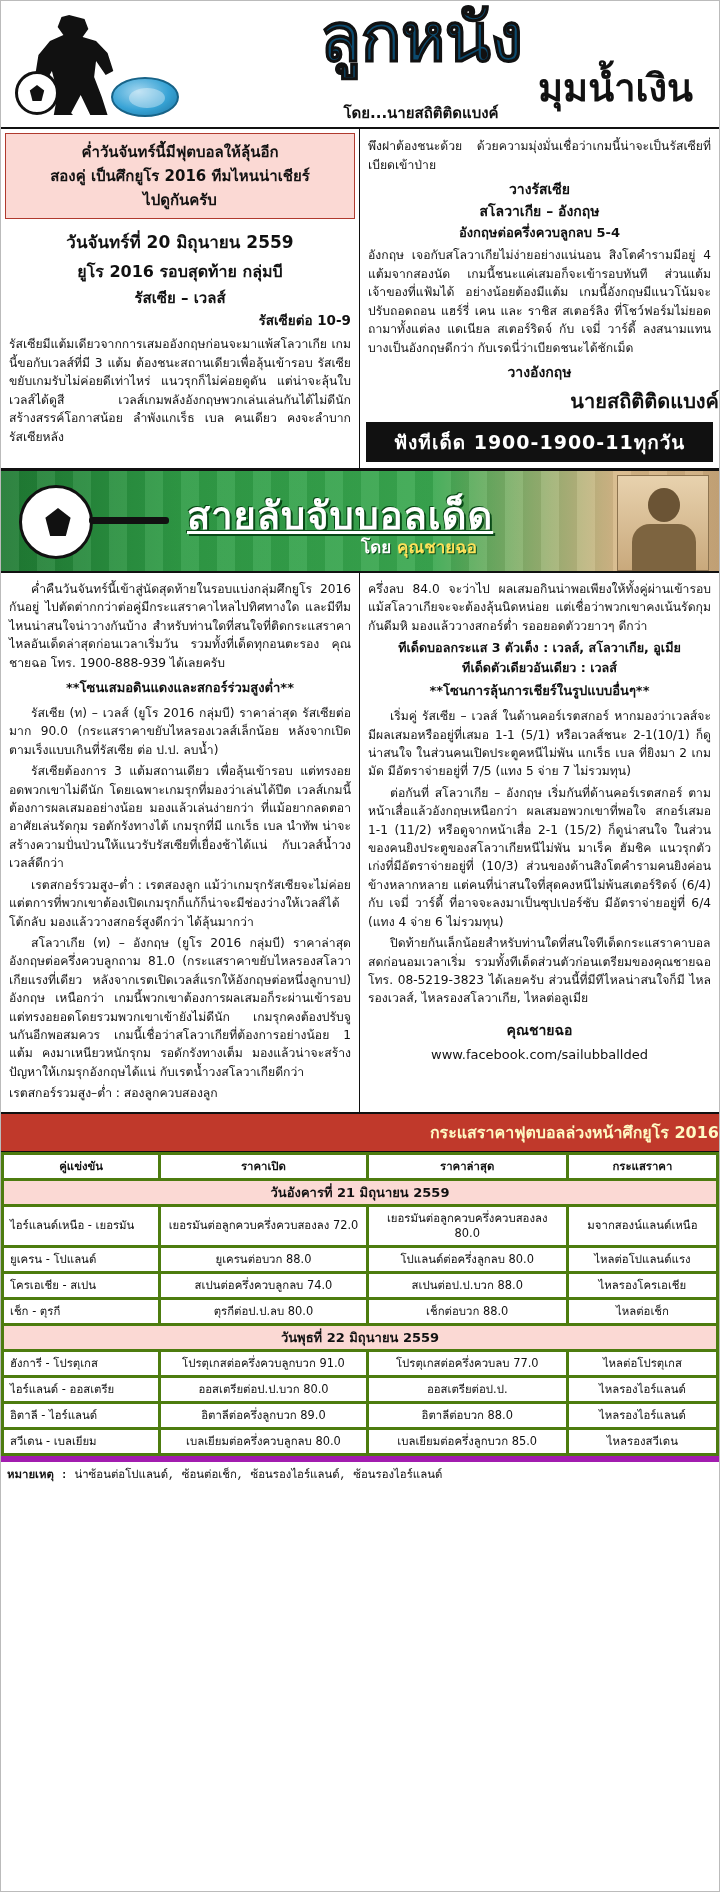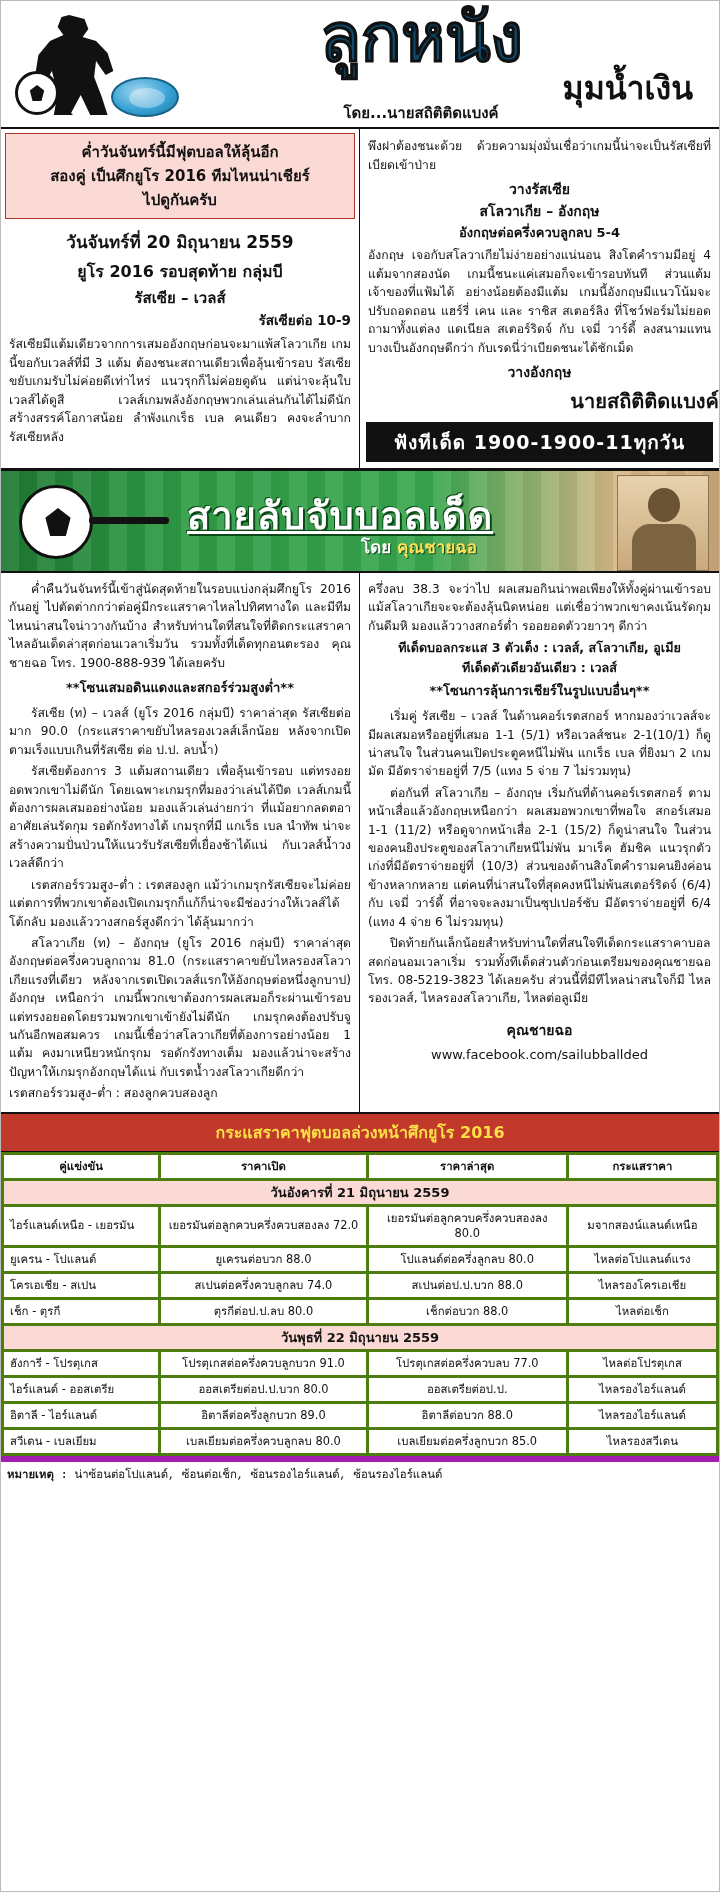--- a/index.html
+++ b/index.html
@@ -49,21 +49,21 @@
     font-size:68px;
     line-height:70px;
     letter-spacing:-1px;
     color:#0c4a6e;
     -webkit-text-stroke:1px #111;
     text-align:center;
     margin:0;
   }
   .mast-title .th-sub {
     font-weight:bold;
-    font-size:32px;
+    font-size:38px;
     line-height:38px;
     color:#111;
     text-align:right;
     padding-right:18px;
     margin-top:-4px;
   }
   .mast-slogan {
     position:absolute; left:130px; top:100px; width:580px;
     text-align:center;
     font-size:15px; font-weight:bold; color:#111;
@@ -180,21 +180,21 @@
   .mc.left { border-right:1px solid #111; }
   .sub-head{ text-align:center; font-weight:bold; font-size:13px; line-height:20px; padding:3px 0; }
   .para{ font-size:12.2px; line-height:18.4px; text-align:justify; text-indent:22px; margin:3px 0; }
   .para.noind{ text-indent:0; }
   .tip-line{ text-align:center; font-weight:bold; font-size:12.6px; line-height:20px; }
   .fb-line{ text-align:center; font-size:13px; line-height:20px; padding-top:4px; }
   .author{ text-align:center; font-weight:bold; font-size:14px; padding-top:8px; }
 
   
   .tbl-title{
-    background:#c0392b; color:#fde047; text-align:center; font-weight:bold;
+    background:#c0392b; color:#fef9c3; text-align:right; font-weight:bold;
     font-size:16px; padding:6px 0; border-bottom:1px solid #111;
   }
   table.odds{ width:100%; border-collapse:collapse; font-size:11.4px; }
   table.odds th, table.odds td{
     border:3px solid #4d7c0f; padding:4px 4px; text-align:center; line-height:15px;
   }
   table.odds th{ font-weight:bold; background:#fff; }
   table.odds td.first{ text-align:left; padding-left:6px; }
   .daybar td{ background:#fbd9d4; font-weight:bold; font-size:13px; }
   .note{
@@ -261,21 +261,21 @@
     <div class="mc left">
       <div class="para">ค่ำคืนวันจันทร์นี้เข้าสู่นัดสุดท้ายในรอบแบ่งกลุ่มศึกยูโร 2016 กันอยู่ ไปตัดต่ากกว่าต่อคู่มีกระแสราคาไหลไปทิศทางใด และมีทีมไหนน่าสนใจน่าวางกันบ้าง สำหรับท่านใดที่สนใจที่ติดกระแสราคาไหลอันเด็ดล่าสุดก่อนเวลาเริ่มวัน รวมทั้งที่เด็ดทุกอนตะรอง คุณชายฉอ โทร. 1900-888-939 ได้เลยครับ</div>
       <div class="sub-head">**โซนเสมอดินแดงและสกอร์ร่วมสูงต่ำ**</div>
       <div class="para">รัสเซีย (ท) – เวลส์ (ยูโร 2016 กลุ่มบี) ราคาล่าสุด รัสเซียต่อมาก 90.0 (กระแสราคาขยับไหลรองเวลส์เล็กน้อย หลังจากเปิดตามเร็งแบบเกินที่รัสเซีย ต่อ ป.ป. ลบน้ำ)</div>
       <div class="para">รัสเซียต้องการ 3 แต้มสถานเดียว เพื่อลุ้นเข้ารอบ แต่ทรงอยอดพวกเขาไม่ดีนัก โดยเฉพาะเกมรุกที่มองว่าเล่นได้ปีต เวลส์เกมนี้ต้องการผลเสมออย่างน้อย มองแล้วเล่นง่ายกว่า ที่แม้อยากลดตอาอาศัยเล่นรัดกุม รอตักรังทางไต้ เกมรุกที่มี แกเร็ธ เบล นำทัพ น่าจะสร้างความปั่นป่วนให้แนวรับรัสเซียที่เยื่องช้าได้แน่ กับเวลส์น้ำวงเวลส์ดีกว่า</div>
       <div class="para">เรตสกอร์รวมสูง–ต่ำ : เรตสองลูก แม้ว่าเกมรุกรัสเซียจะไม่ค่อย แต่ตการที่พวกเขาต้องเปิดเกมรุกก็แก้ก็น่าจะมีช่องว่างให้เวลส์ได้โต้กลับ มองแล้ววางสกอร์สูงดีกว่า ได้ลุ้นมากว่า</div>
       <div class="para">สโลวาเกีย (ท) – อังกฤษ (ยูโร 2016 กลุ่มบี) ราคาล่าสุด อังกฤษต่อครึ่งควบลูกถาม 81.0 (กระแสราคาขยับไหลรองสโลวาเกียแรงที่เดียว หลังจากเรตเปิดเวลส์แรกให้อังกฤษต่อหนึ่งลูกบาป) อังกฤษ เหนือกว่า เกมนี้พวกเขาต้องการผลเสมอก็ระผ่านเข้ารอบ แต่ทรงอยอดโดยรวมพวกเขาเข้ายังไม่ดีนัก เกมรุกคงต้องปรับจูนกันอีกพอสมควร เกมนี้เชื่อว่าสโลวาเกียที่ต้องการอย่างน้อย 1 แต้ม คงมาเหนียวหนักรุกม รอดักรังทางเต็ม มองแล้วน่าจะสร้างปัญหาให้เกมรุกอังกฤษได้แน่ กับเรตน้ำวงสโลวาเกียดีกว่า</div>
       <div class="para noind">เรตสกอร์รวมสูง–ต่ำ : สองลูกควบสองลูก</div>
     </div>
     <div class="mc">
-      <div class="para noind">ครึ่งลบ 38.3 จะว่าไป ผลเสมอกินน่าพอเพียงให้ทั้งคู่ผ่านเข้ารอบ แม้สโลวาเกียจะจะต้องลุ้นนิดหน่อย แต่เชื่อว่าพวกเขาคงเน้นรัดกุมกันดีมหิ มองแล้ววางสกอร์ต่ำ รออยอดตัววยาวๆ ดีกว่า</div>
+      <div class="para noind">ครึ่งลบ 84.0 จะว่าไป ผลเสมอกินน่าพอเพียงให้ทั้งคู่ผ่านเข้ารอบ แม้สโลวาเกียจะจะต้องลุ้นนิดหน่อย แต่เชื่อว่าพวกเขาคงเน้นรัดกุมกันดีมหิ มองแล้ววางสกอร์ต่ำ รออยอดตัววยาวๆ ดีกว่า</div>
       <div class="tip-line">ทีเด็ดบอลกระแส 3 ตัวเต็ง : เวลส์, สโลวาเกีย, อูเมีย</div>
       <div class="tip-line">ทีเด็ดตัวเดียวอันเดียว : เวลส์</div>
       <div class="sub-head">**โซนการลุ้นการเชียร์ในรูปแบบอื่นๆ**</div>
       <div class="para">เริ่มคู่ รัสเซีย – เวลส์ ในด้านคอร์เรตสกอร์ หากมองว่าเวลส์จะมีผลเสมอหรืออยู่ที่เสมอ 1-1 (5/1) หรือเวลส์ชนะ 2-1(10/1) ก็ดูน่าสนใจ ในส่วนคนเปิดประตูคหนีไม่พัน แกเร็ธ เบล ที่ยิงมา 2 เกมมัด มีอัตราจ่ายอยู่ที่ 7/5 (แทง 5 จ่าย 7 ไม่รวมทุน)</div>
       <div class="para">ต่อกันที่ สโลวาเกีย – อังกฤษ เริ่มกันที่ด้านคอร์เรตสกอร์ ตามหน้าเสื่อแล้วอังกฤษเหนือกว่า ผลเสมอพวกเขาที่พอใจ สกอร์เสมอ 1-1 (11/2) หรือดูจากหน้าเสื่อ 2-1 (15/2) ก็ดูน่าสนใจ ในส่วนของคนยิงประตูของสโลวาเกียหนีไม่พัน มาเร็ค ฮัมชิค แนวรุกตัวเก่งที่มีอัตราจ่ายอยู่ที่ (10/3) ส่วนของด้านสิงโตคำรามคนยิงค่อนข้างหลากหลาย แต่คนที่น่าสนใจที่สุดคงหนีไม่พ้นสเตอร์ริดจ์ (6/4) กับ เจมี่ วาร์ดี้ ที่อาจจะลงมาเป็นซุปเปอร์ซับ มีอัตราจ่ายอยู่ที่ 6/4 (แทง 4 จ่าย 6 ไม่รวมทุน)</div>
       <div class="para">ปิดท้ายกันเล็กน้อยสำหรับท่านใดที่สนใจทีเด็ดกระแสราคาบอลสดก่อนอมเวลาเริ่ม รวมทั้งทีเด็ดส่วนตัวก่อนเตรียมของคุณชายฉอ โทร. 08-5219-3823 ได้เลยครับ ส่วนนี้ที่มีทีไหลน่าสนใจก็มี ไหลรองเวลส์, ไหลรองสโลวาเกีย, ไหลต่อลูเมีย</div>
       <div class="author">คุณชายฉอ</div>
       <div class="fb-line">www.facebook.com/sailubballded</div>
     </div>
   </div>

